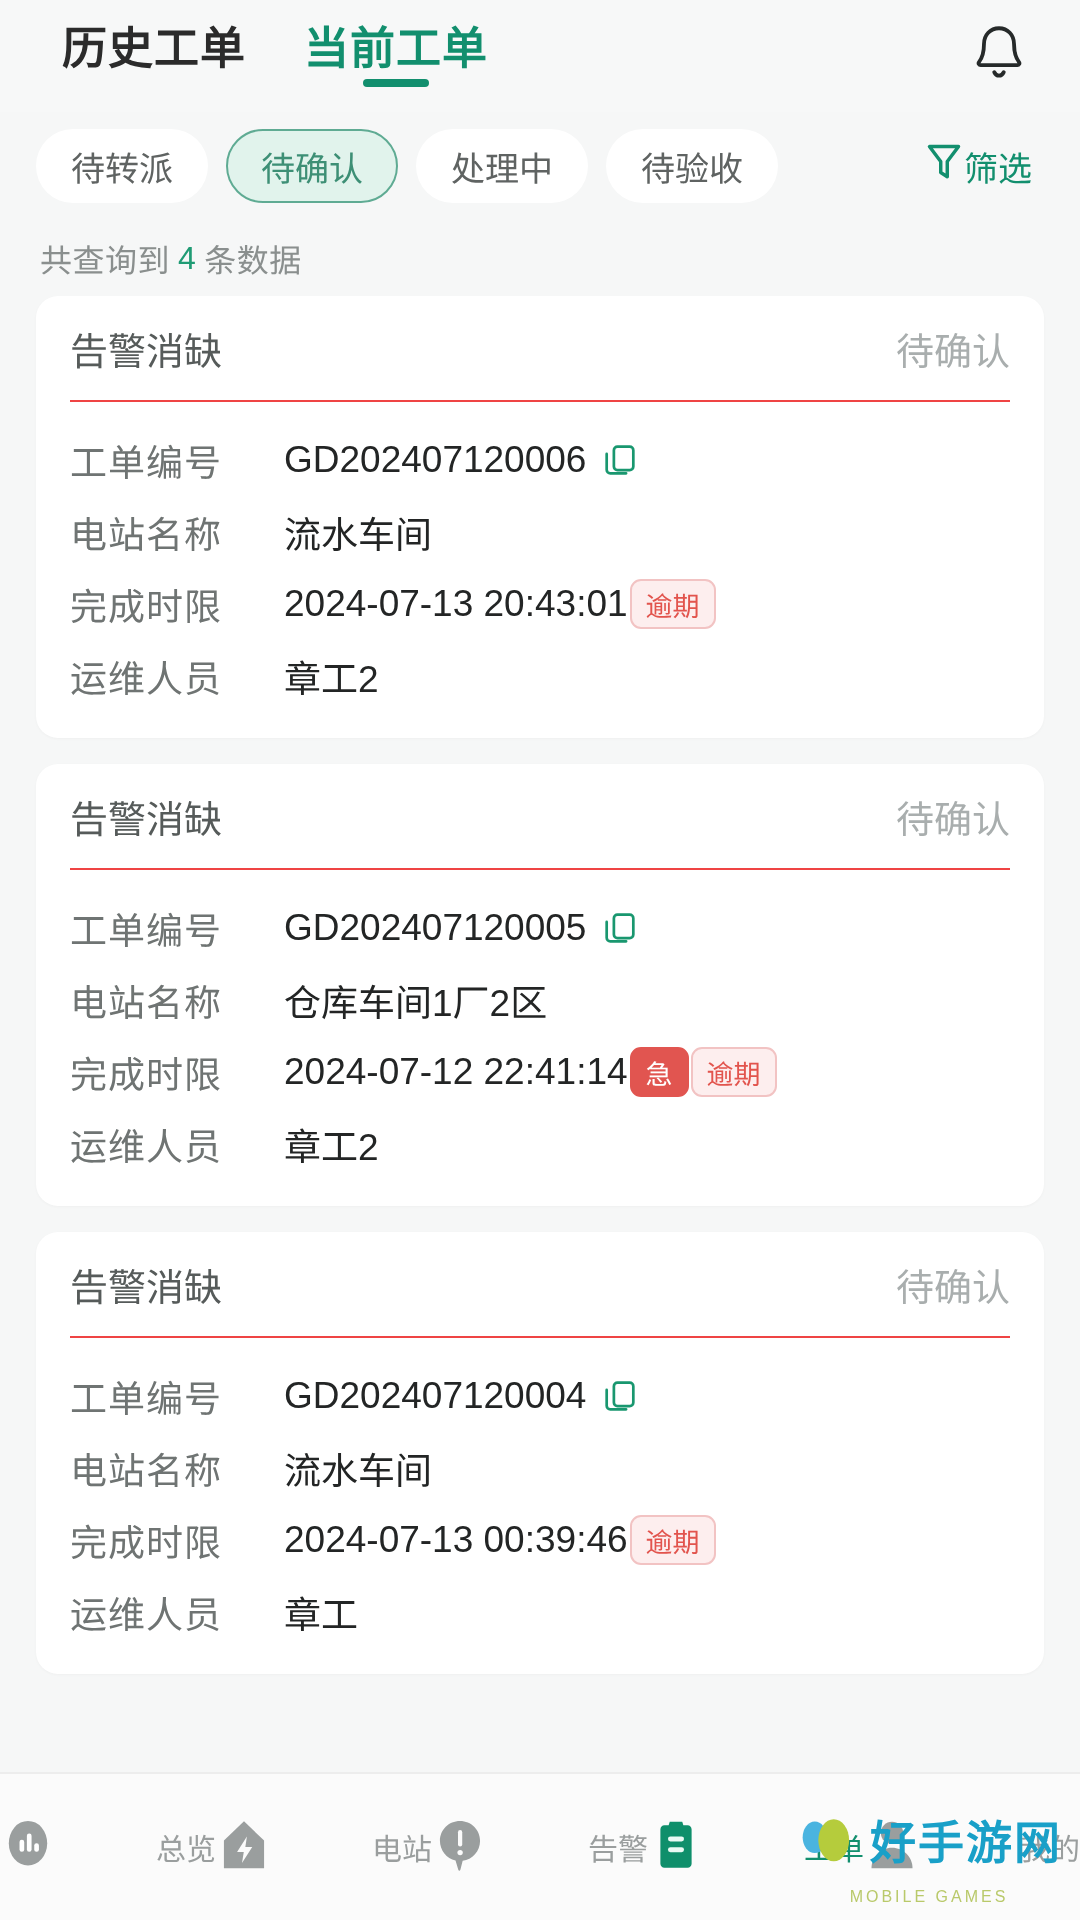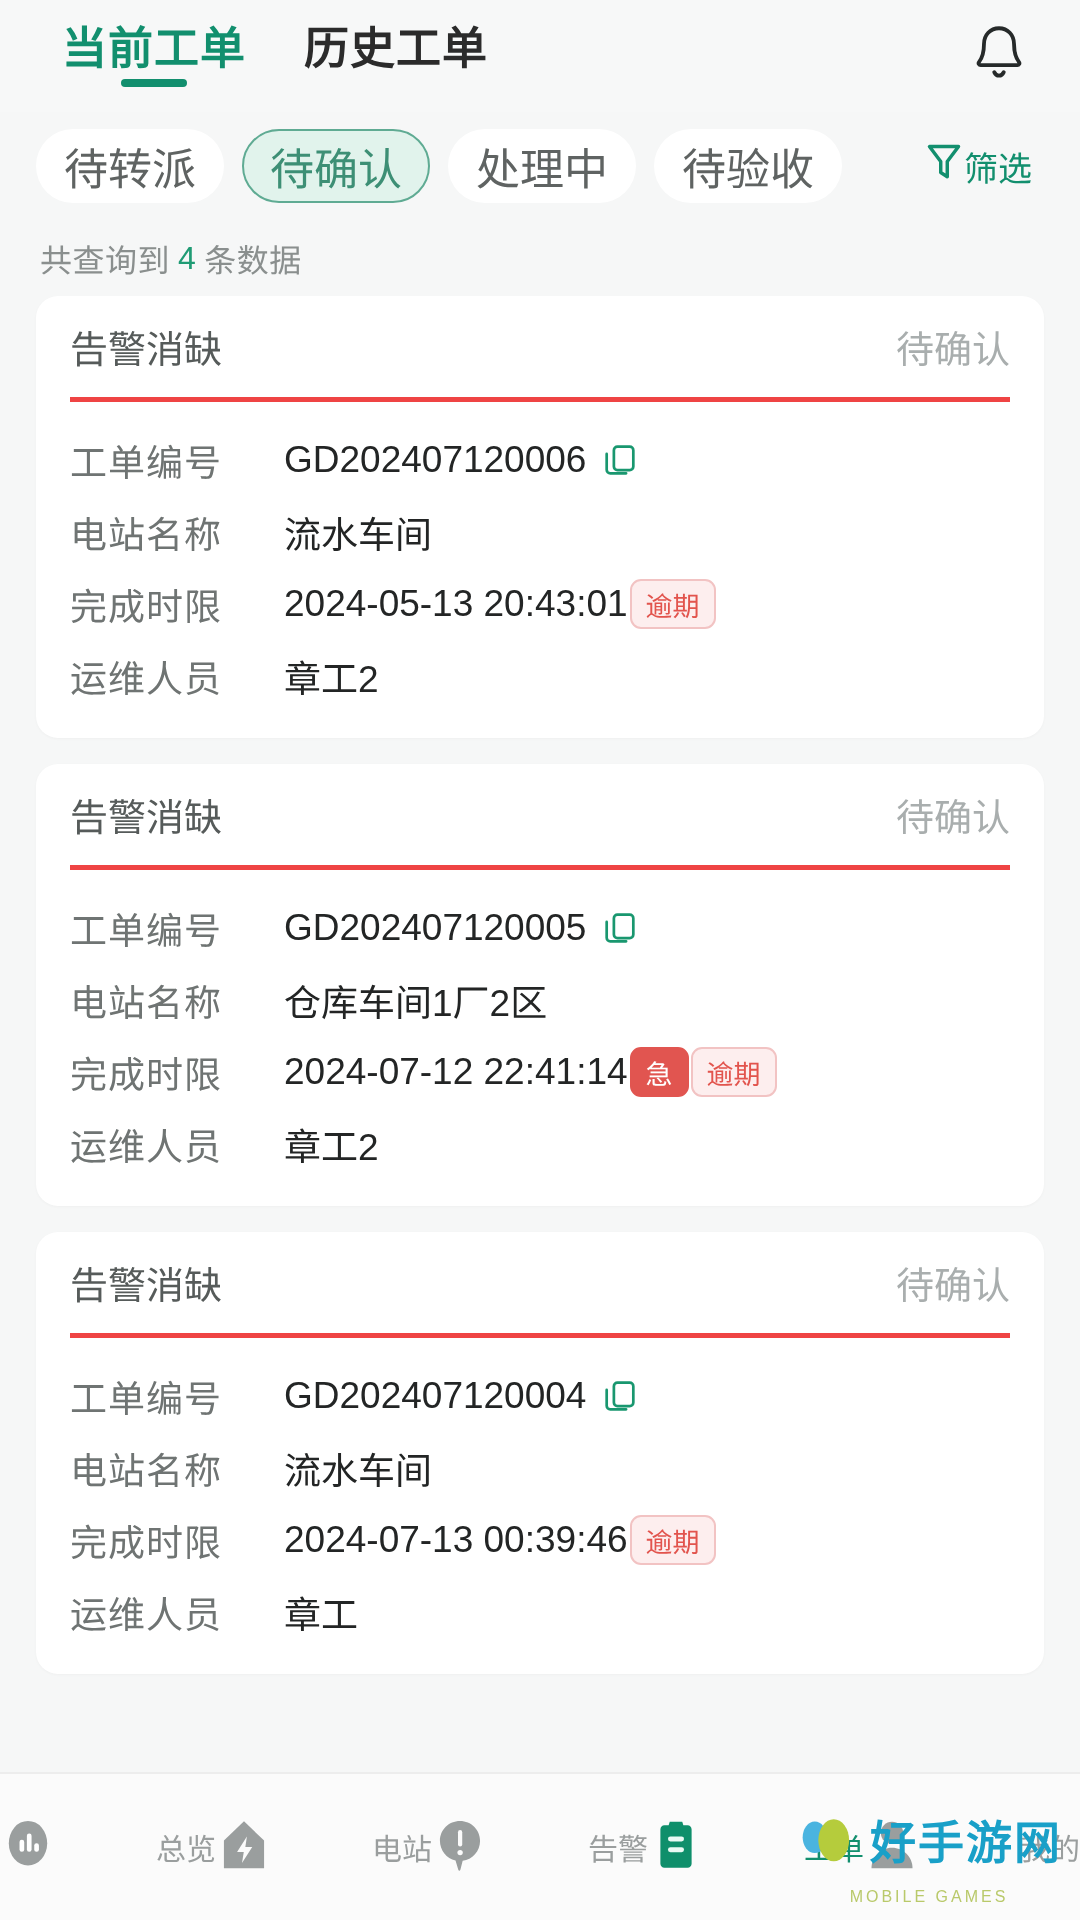--- a/index.html
+++ b/index.html
@@ -61,21 +61,21 @@
     padding:0 30px 0 36px;
     gap:18px;
   }
   .chip {
     height:74px;
     min-width:172px;
     padding:0 26px;
     border-radius:38px;
     background:#ffffff;
     color:#5f6362;
-    font-size:44px;
+    font-size:34px;
     display:flex; align-items:center; justify-content:center;
     border:2px solid transparent;
     white-space:nowrap;
   }
   .chip.active {
     background:#e1f3ec;
     border-color:#5fab93;
     color:#3d8f75;
   }
   .filter-btn {
@@ -107,21 +107,21 @@
   .card {
     background:#ffffff;
     border-radius:22px;
     margin-bottom:26px;
     padding:0 34px;
     box-shadow:0 1px 3px rgba(0,0,0,.03);
   }
   .card-head {
     height:106px;
     display:flex; align-items:center;
-    border-bottom:5px solid #ef4444;
+    border-bottom:2px solid #ef4444;
   }
   .card-title { font-size:38px; color:#565b5a; }
   .card-status { margin-left:auto; font-size:38px; color:#a9aeae; }
 
   .card-body { padding:22px 0 26px 0; }
   .row {
     display:flex; align-items:center;
     min-height:72px;
     font-size:37px;
   }
@@ -203,25 +203,25 @@
     font-size:16px; color:#b9c96a; letter-spacing:3px;
   }
 </style>
 </head>
 <body>
 
 <div class="phone">
 
   <div class="topbar">
     <div class="tabs">
+      <div class="tab">
+        <span>历史工单</span>
+      </div>
       <div class="tab active">
         <span>当前工单</span>
-      </div>
-      <div class="tab">
-        <span>历史工单</span>
       </div>
     </div>
     <div class="bell-wrap">
       <span>
         <svg width="58" height="62" viewBox="0 0 24 26" fill="none" stroke="#262a2a" stroke-width="1.6" stroke-linecap="round" stroke-linejoin="round">
           <path d="M12 2.2c-3.7 0-6.3 2.9-6.3 6.6 0 4.6-1.1 6.3-2.1 7.6-.4.5 0 1.3.7 1.3h15.4c.7 0 1.1-.8.7-1.3-1-1.3-2.1-3-2.1-7.6 0-3.7-2.6-6.6-6.3-6.6z"></path>
           <path d="M10 20.6c.4.9 1.1 1.5 2 1.5s1.6-.6 2-1.5"></path>
         </svg>
       </span>
     </div>
@@ -276,21 +276,21 @@
             </span>
           </div>
         </div>
         <div class="row">
           <div class="lbl">电站名称</div>
           <div class="val">流水车间</div>
         </div>
         <div class="row">
           <div class="lbl">完成时限</div>
           <div class="val">
-            <span>2024-05-13 20:43:01</span>
+            <span>2024-07-13 20:43:01</span>
             <span class="badge overdue">逾期</span>
           </div>
         </div>
         <div class="row">
           <div class="lbl">运维人员</div>
           <div class="val">章工2</div>
         </div>
       </div>
     </div>
 

